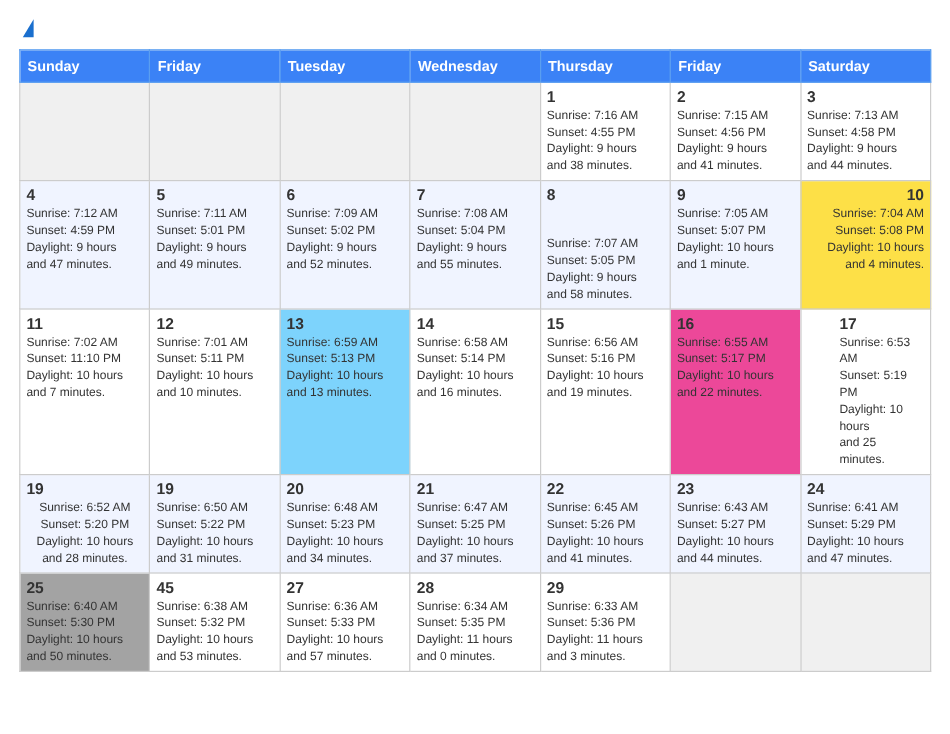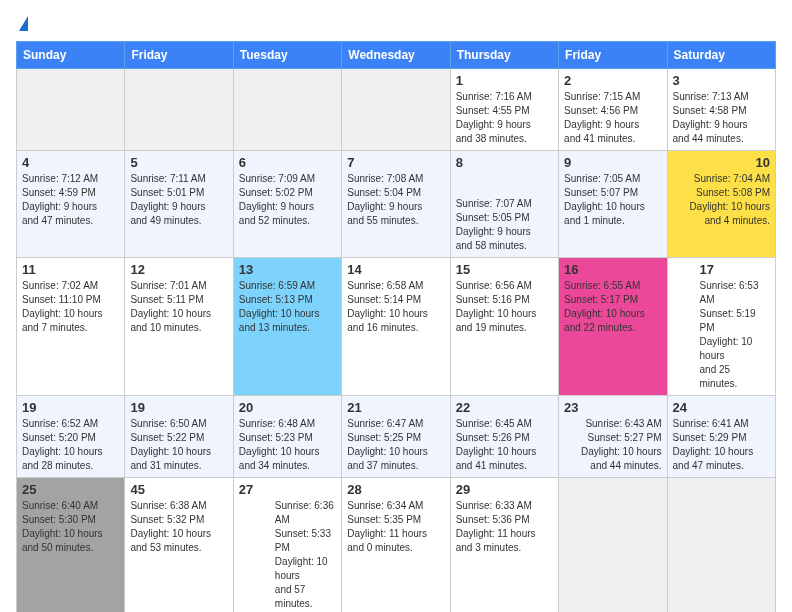--- a/index.html
+++ b/index.html
@@ -256,21 +256,21 @@
           <span class="day-num">17</span>
           <div class="day-info" style="white-space: pre-line;">Sunrise: 6:53 AM
 Sunset: 5:19 PM
 Daylight: 10 hours
 and 25 minutes.</div>
         </td>
       </tr>
       <tr>
         <td style="background: rgb(240, 244, 255);">
           <span class="day-num">19</span>
-          <div class="day-info" style="white-space: pre-line;">Sunrise: 6:52 AM
+          <div class="day-info" style="white-space: pre-line; text-align: center;">Sunrise: 6:52 AM
 Sunset: 5:20 PM
 Daylight: 10 hours
 and 28 minutes.</div>
         </td>
         <td style="background: rgb(240, 244, 255);">
           <span class="day-num">19</span>
           <div class="day-info" style="white-space: pre-line;">Sunrise: 6:50 AM
 Sunset: 5:22 PM
 Daylight: 10 hours
 and 31 minutes.</div>
@@ -291,21 +291,21 @@
         </td>
         <td style="background: rgb(240, 244, 255);">
           <span class="day-num">22</span>
           <div class="day-info" style="white-space: pre-line;">Sunrise: 6:45 AM
 Sunset: 5:26 PM
 Daylight: 10 hours
 and 41 minutes.</div>
         </td>
         <td style="background: rgb(240, 244, 255);">
           <span class="day-num">23</span>
-          <div class="day-info" style="white-space: pre-line; text-align: right;">Sunrise: 6:43 AM
+          <div class="day-info" style="white-space: pre-line;">Sunrise: 6:43 AM
 Sunset: 5:27 PM
 Daylight: 10 hours
 and 44 minutes.</div>
         </td>
         <td style="background: rgb(240, 244, 255);">
           <span class="day-num">24</span>
           <div class="day-info" style="white-space: pre-line;">Sunrise: 6:41 AM
 Sunset: 5:29 PM
 Daylight: 10 hours
 and 47 minutes.</div>
@@ -321,21 +321,21 @@
         </td>
         <td style="background: rgb(255, 255, 255);">
           <span class="day-num">45</span>
           <div class="day-info" style="white-space: pre-line;">Sunrise: 6:38 AM
 Sunset: 5:32 PM
 Daylight: 10 hours
 and 53 minutes.</div>
         </td>
         <td style="background: rgb(255, 255, 255);">
           <span class="day-num">27</span>
-          <div class="day-info" style="white-space: pre-line; margin-left: 36px;">Sunrise: 6:36 AM
+          <div class="day-info" style="white-space: pre-line;">Sunrise: 6:36 AM
 Sunset: 5:33 PM
 Daylight: 10 hours
 and 57 minutes.</div>
         </td>
         <td style="background: rgb(255, 255, 255);">
           <span class="day-num">28</span>
           <div class="day-info" style="white-space: pre-line;">Sunrise: 6:34 AM
 Sunset: 5:35 PM
 Daylight: 11 hours
 and 0 minutes.</div>

